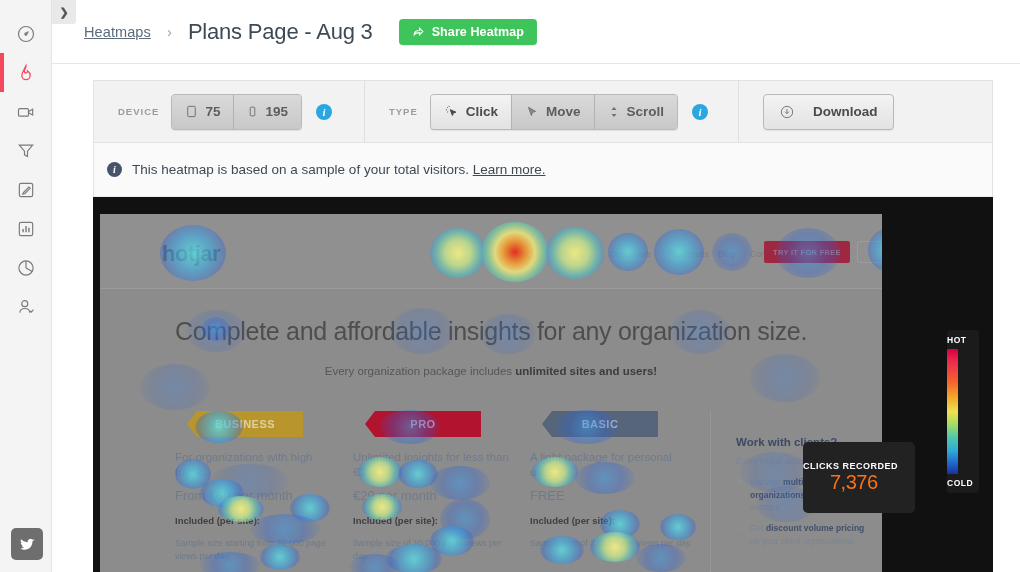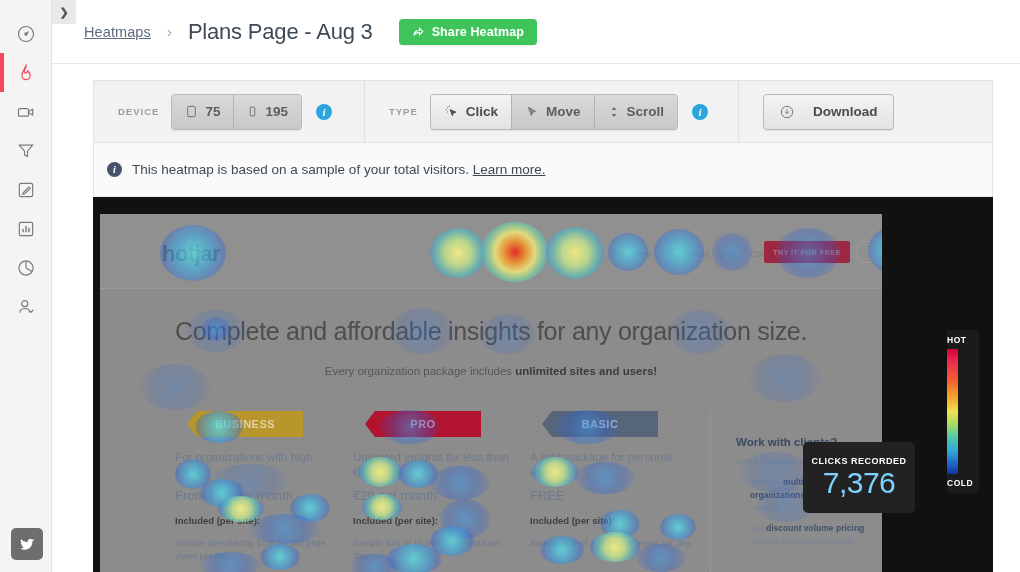--- a/index.html
+++ b/index.html
@@ -234,25 +234,25 @@
   #legend .bar {
     width:11px; flex:1; margin:4px 0; border-radius:1px;
     background:linear-gradient(to bottom,
       #d6003c 0%, #ef2a52 10%, #f4622c 26%, #f3a32a 38%,
       #f0e04f 50%, #a8dd63 60%, #53c9a8 70%, #2ea7d8 82%,
       #1f63c9 92%, #16329a 100%);
   }
   #tooltip {
     position:absolute; right:78px; top:245px; width:112px; height:71px;
     background:#222222; border-radius:5px; z-index:10;
-    display:flex; flex-direction:column; align-items:center;
+    display:flex; flex-direction:column; 
     justify-content:center; gap:0;
   }
   #tt-label { font-size:9px; font-weight:bold; color:#ffffff; letter-spacing:.5px; }
-  #tt-value { font-size:30px; color:#7dd3fc; font-weight:400; letter-spacing:-.5px; }
+  #tt-value { font-size:20px; color:#f97316; font-weight:400; letter-spacing:-.5px;margin-left:27px; }
 </style>
 </head>
 <body>
 
 <div id="app">
 
   <div id="sidebar">
     <div class="expander">
       <span>❯</span>
     </div>

